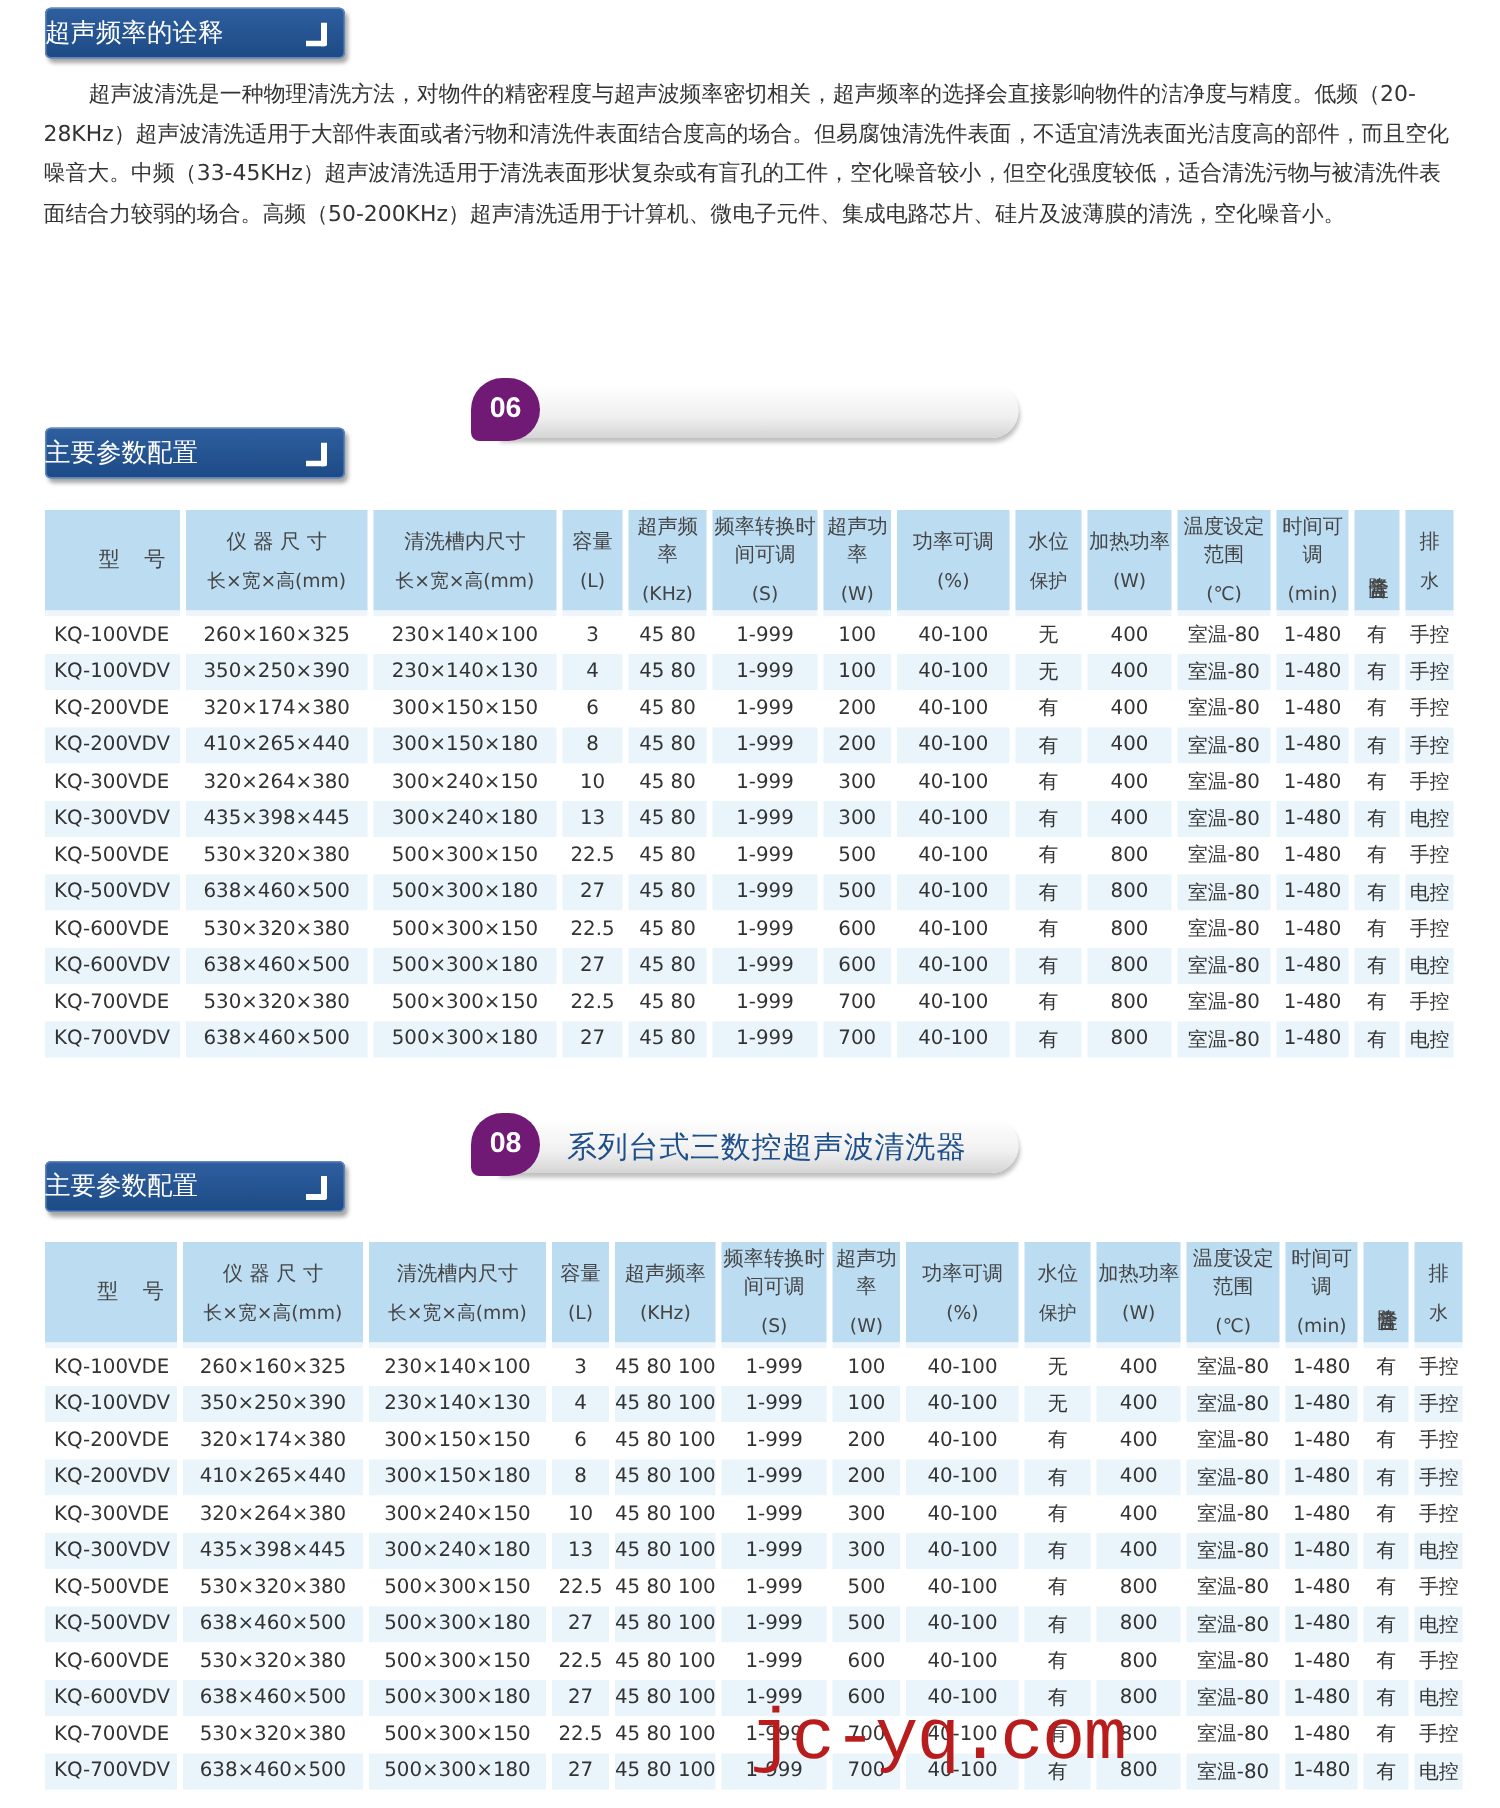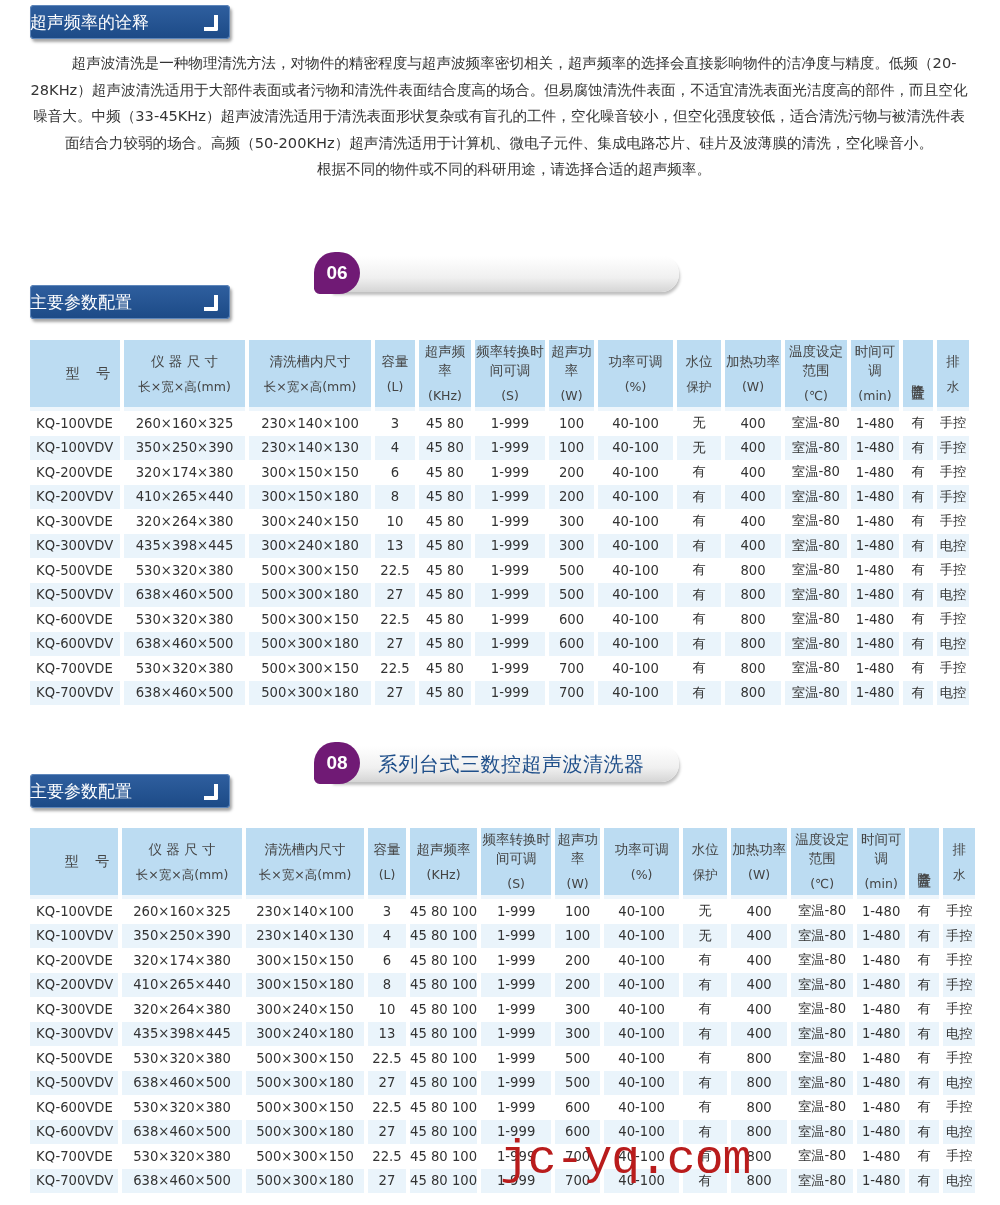--- a/index.html
+++ b/index.html
@@ -6,21 +6,21 @@
   body { width: 1000px; height: 1205px; position: relative; overflow: hidden;
          font-family: "DejaVu Sans", "Liberation Sans", sans-serif; color: #3a3a3a; }
 
   .tag-btn { position: absolute; left: 30px; width: 200px; height: 34px;
     background: linear-gradient(#2f5f9f, #1c4a86); border-radius: 4px;
     box-shadow: 2px 3px 3px rgba(0,0,0,0.35), inset 0 0 0 1px #5f87bb;
     color: #fff; font-size: 17px; line-height: 34px; box-sizing: border-box; }
   .tag-btn .corner { position: absolute; right: 12px; bottom: 8px; width: 10px; height: 12px;
     border-right: 4px solid #fff; border-bottom: 4px solid #fff; border-radius: 0 0 2px 0; }
 
-  .intro { position: absolute; left: 29px; top: 50px; width: 940px; font-size: 14.6px; line-height: 26.5px; color: #333; text-align: center; }
+  .intro { position: absolute; left: 29px; top: 50px; width: 940px; font-size: 14.6px; line-height: 26.5px; color: #333; }
   .intro p { margin: 0; }
   .intro p.indent { text-indent: 30px; }
 
   .series-title { position: absolute; left: 314px; height: 44px; width: 365px; }
   .series-title .bar { position: absolute; left: 18px; top: 2px; right: 0; height: 36px;
     background: linear-gradient(#ffffff, #f0f0f0 60%, #d5d5d5);
     border-radius: 0 20px 20px 0; box-shadow: 1px 3px 3px rgba(0,0,0,0.25); }
   .series-title .num { position: absolute; left: 0; top: -2px; width: 46px; height: 42px;
     background: #701a75; border-radius: 22px 22px 22px 6px; color: #fff; font-weight: bold;
     font-size: 19px; line-height: 42px; text-align: center; font-family: "Liberation Sans", sans-serif; }
@@ -42,21 +42,20 @@
 </style>
 </head>
 <body>
 
 <div class="tag-btn" style="top:5px;">
   <span>超声频率的诠释</span>
   <span class="corner"></span>
 </div>
 <div class="intro">
   <p class="indent">超声波清洗是一种物理清洗方法，对物件的精密程度与超声波频率密切相关，超声频率的选择会直接影响物件的洁净度与精度。低频（20-28KHz）超声波清洗适用于大部件表面或者污物和清洗件表面结合度高的场合。但易腐蚀清洗件表面，不适宜清洗表面光洁度高的部件，而且空化噪音大。中频（33-45KHz）超声波清洗适用于清洗表面形状复杂或有盲孔的工件，空化噪音较小，但空化强度较低，适合清洗污物与被清洗件表面结合力较弱的场合。高频（50-200KHz）超声清洗适用于计算机、微电子元件、集成电路芯片、硅片及波薄膜的清洗，空化噪音小。</p>
-  <p class="indent">根据不同的物件或不同的科研用途，请选择合适的超声频率。</p>
 </div>
 
 <div class="series-title" style="top:254px;">
   <div class="bar"></div>
   <div class="num">06</div>
 </div>
 <div class="tag-btn" style="top:285px;">
   <span>主要参数配置</span>
   <span class="corner"></span>
 </div>

